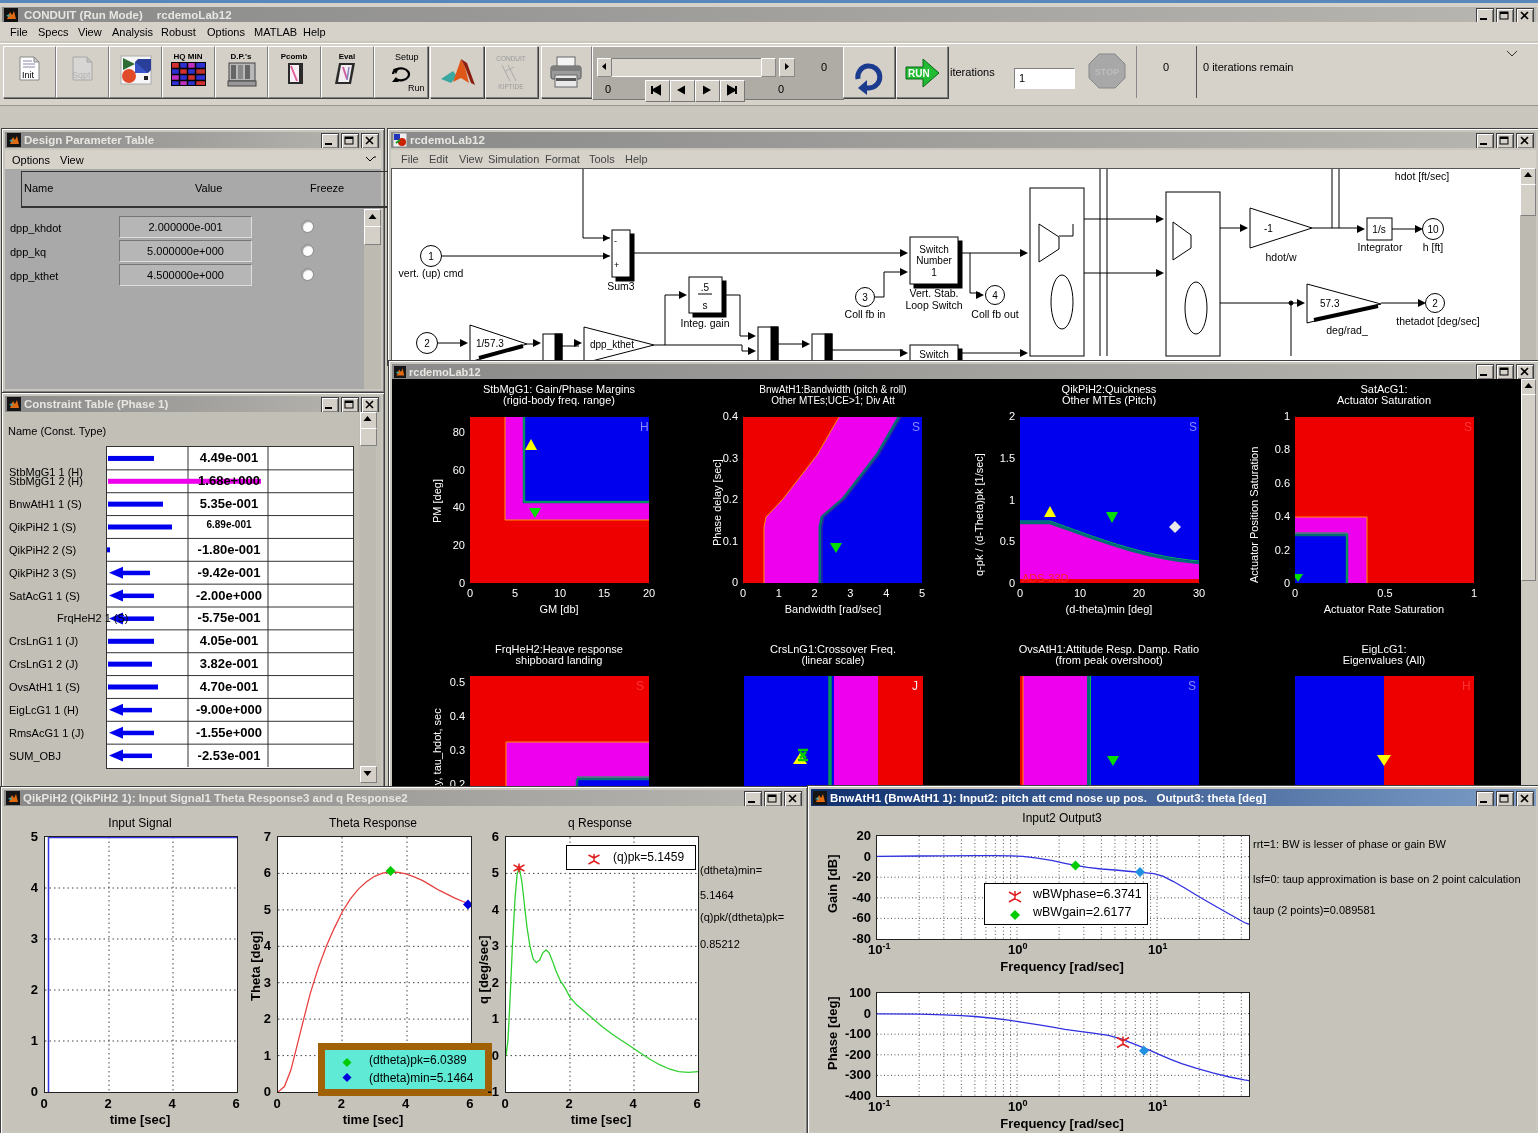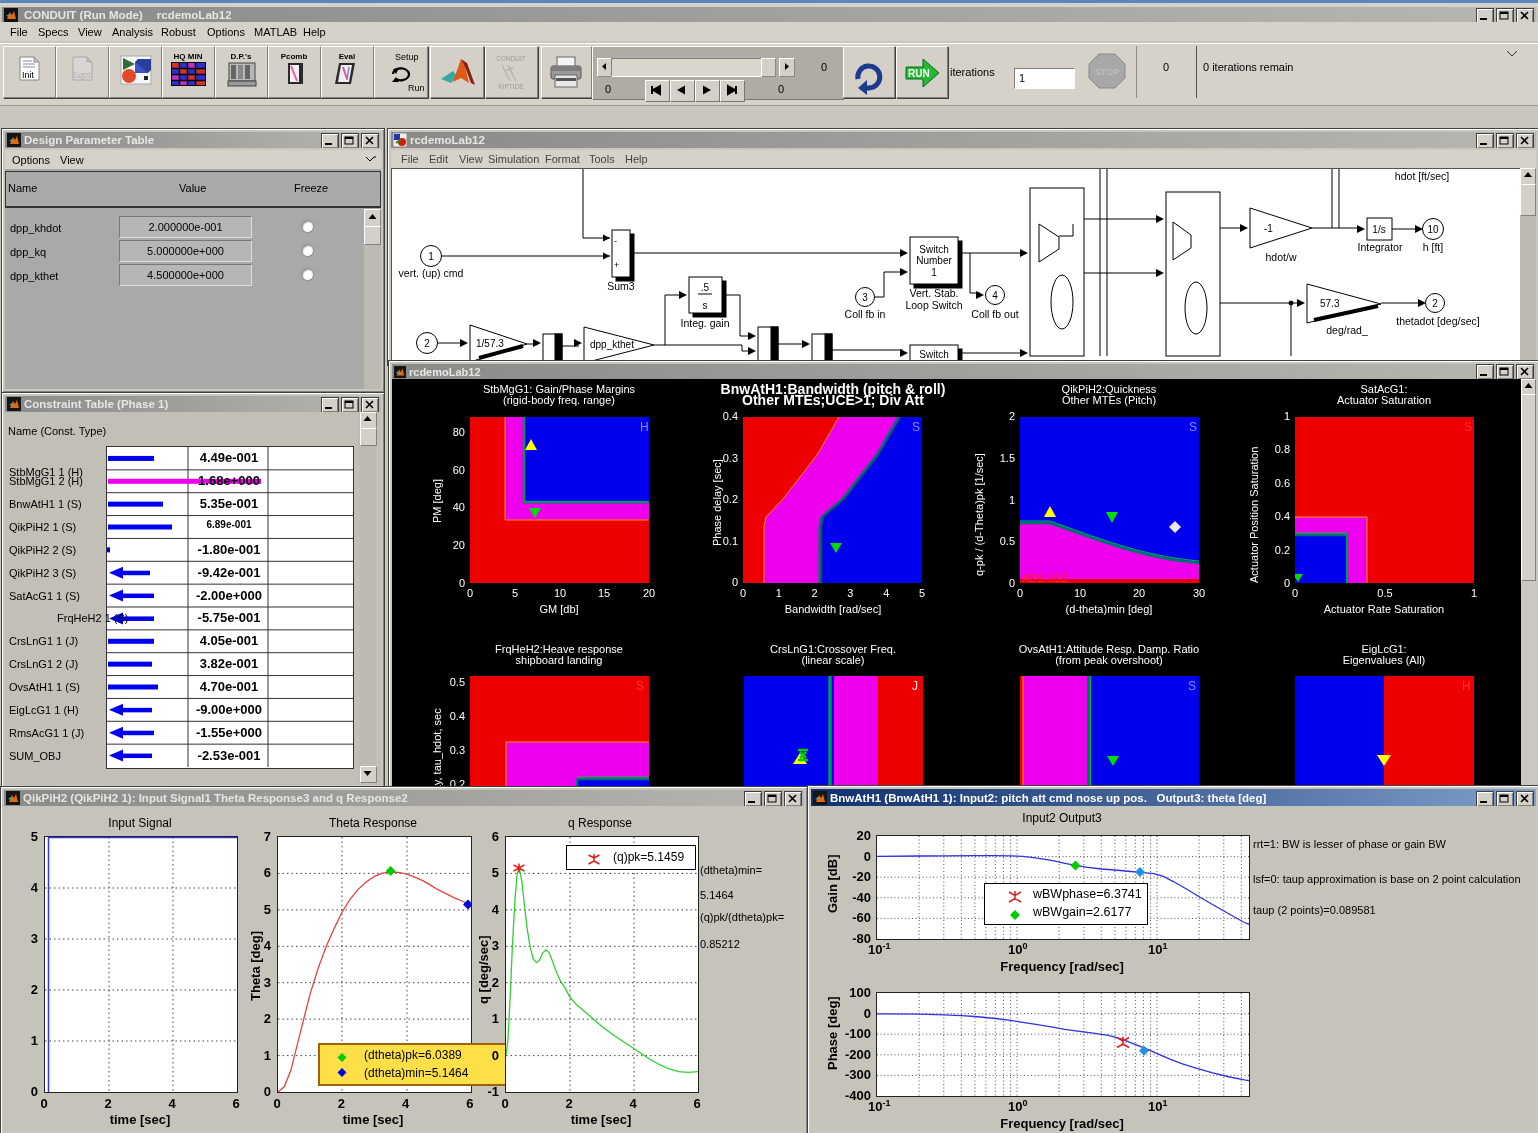--- a/index.html
+++ b/index.html
@@ -285,21 +285,21 @@
   </div>
   <div class="abs menu" style="left:3px;top:21px;right:3px;height:19px;background:#d6d2ca;">
     <span class="abs" style="left:7px;top:4px;">Options</span>
     <span class="abs" style="left:55px;top:4px;">View</span>
     <svg class="abs" style="right:4px;top:6px;" width="12" height="8">
         <path d="M1 1 l4 4 4 -4 M9 1 h2" stroke="#000" fill="none"></path>
       </svg>
   </div>
 
   <div class="abs" style="left:3px;top:40px;right:3px;bottom:3px;background:#a9a9a9;">
-    <div class="abs" style="left:0px;top:2px;width:374px;height:34px;border:1px solid #333;border-bottom:2px solid #333;">
+    <div class="abs" style="left:16px;top:2px;width:374px;height:34px;border:1px solid #333;border-bottom:2px solid #333;">
       <span class="abs t11" style="left:2px;top:10px;">Name</span>
       <span class="abs t11" style="left:157px;top:10px;margin-left:16px;">Value</span>
       <span class="abs t11" style="left:288px;top:10px;">Freeze</span>
     </div>
     <span class="abs t11" style="left:5px;top:53px;">dpp_khdot</span>
     <div class="abs" style="left:114px;top:47px;width:131px;height:20px;background:#b6b6b6;border:1px solid #777;border-bottom-color:#ddd;border-right-color:#ddd;text-align:center;"><span class="t11" style="line-height:20px;">2.000000e-001</span></div>
     <div class="abs" style="left:296px;top:51px;width:11px;height:11px;border-radius:50%;background:#fdfdfd;border:1px solid #888;box-shadow:inset 1px 1px 1px #999;"></div>
     <span class="abs t11" style="left:5px;top:77px;">dpp_kq</span>
     <div class="abs" style="left:114px;top:71px;width:131px;height:20px;background:#b6b6b6;border:1px solid #777;border-bottom-color:#ddd;border-right-color:#ddd;text-align:center;"><span class="t11" style="line-height:20px;">5.000000e+000</span></div>
     <div class="abs" style="left:296px;top:75px;width:11px;height:11px;border-radius:50%;background:#fdfdfd;border:1px solid #888;box-shadow:inset 1px 1px 1px #999;"></div>
@@ -669,21 +669,21 @@
         <span class="abs" style="left:16px;top:140.4px;width:60px;text-align:right;color:#fff;font-size:11px;">40</span>
         <span class="abs" style="left:16px;top:178px;width:60px;text-align:right;color:#fff;font-size:11px;">20</span>
         <span class="abs" style="left:16px;top:216px;width:60px;text-align:right;color:#fff;font-size:11px;">0</span>
         <span class="abs" style="left:-9px;top:226px;width:180px;text-align:center;color:#fff;font-size:11px;white-space:nowrap;">0</span>
         <span class="abs" style="left:36px;top:226px;width:180px;text-align:center;color:#fff;font-size:11px;white-space:nowrap;">5</span>
         <span class="abs" style="left:81px;top:226px;width:180px;text-align:center;color:#fff;font-size:11px;white-space:nowrap;">10</span>
         <span class="abs" style="left:125px;top:226px;width:180px;text-align:center;color:#fff;font-size:11px;white-space:nowrap;">15</span>
         <span class="abs" style="left:170px;top:226px;width:180px;text-align:center;color:#fff;font-size:11px;white-space:nowrap;">20</span>
         <span class="abs" style="left:80px;top:242px;width:180px;text-align:center;color:#fff;font-size:11px;white-space:nowrap;">GM [db]</span>
         <div class="abs" style="left:42px;top:162px;color:#fff;font-size:11px;white-space:nowrap;transform:rotate(-90deg);transform-origin:0 0;">PM [deg]</div>
-        <div class="abs" style="left:284px;top:23px;width:320px;text-align:center;color:#fff;font-size:14px;line-height:11px;font-weight:bold;">BnwAtH1:Bandwidth  (pitch &amp; roll)<br>Other MTEs;UCE&gt;1; Div Att</div>
+        <div class="abs" style="left:284px;top:23px;width:320px;text-align:center;color:#fff;font-size:10px;line-height:11px;">BnwAtH1:Bandwidth  (pitch &amp; roll)<br>Other MTEs;UCE&gt;1; Div Att</div>
         <div class="abs" style="left:354px;top:56px;width:179px;height:166px;overflow:hidden;">
           <svg width="179" height="166">
             <rect width="179" height="166" fill="#0000ee"></rect>
             <polygon points="96,0 156,0 134,38 100,82 79,100 77,110 77,166 21,166 21,110 23,100 40,82 74,38" fill="#ee00ee"></polygon>
             <polygon points="0,0 96,0 74,38 40,82 23,100 21,110 21,166 0,166" fill="#ee0000"></polygon>
             <polyline points="96,0 74,38 40,82 23,100 21,110 21,166" stroke="#ff9000" fill="none"></polyline>
             <polyline points="156,0 134,38 100,82 79,100 77,110 77,166" stroke="#007070" stroke-width="3" fill="none"></polyline>
             <polyline points="158,0 136,38 102,82 81,100 79,110 79,166" stroke="#2222aa" stroke-width="1.5" fill="none"></polyline>
             <path d="M93 136 l6 -10 h-12 z" fill="#00dd00"></path>
             <text x="169" y="14" fill="#8888ff" font-size="12" font-family="Liberation Sans">S</text>
@@ -892,21 +892,21 @@
       <span class="abs" style="left:235px;top:132.28px;width:32px;text-align:right;font-size:13px;font-weight:bold;">4</span>
       <span class="abs" style="left:235px;top:95.85px;width:32px;text-align:right;font-size:13px;font-weight:bold;">5</span>
       <span class="abs" style="left:235px;top:59.420000000000016px;width:32px;text-align:right;font-size:13px;font-weight:bold;">6</span>
       <span class="abs" style="left:235px;top:22.99000000000001px;width:32px;text-align:right;font-size:13px;font-weight:bold;">7</span>
       <span class="abs" style="left:258px;top:290px;width:30px;text-align:center;font-size:13px;font-weight:bold;">0</span>
       <span class="abs" style="left:322.3px;top:290px;width:30px;text-align:center;font-size:13px;font-weight:bold;">2</span>
       <span class="abs" style="left:386.6px;top:290px;width:30px;text-align:center;font-size:13px;font-weight:bold;">4</span>
       <span class="abs" style="left:450.9px;top:290px;width:30px;text-align:center;font-size:13px;font-weight:bold;">6</span>
       <div class="abs" style="left:313px;top:306px;width:112px;text-align:center;font-size:13px;font-weight:bold;">time [sec]</div>
       <div class="abs" style="left:244px;top:195px;font-size:13px;font-weight:bold;transform:rotate(-90deg);transform-origin:0 0;white-space:nowrap;">Theta [deg]</div>
-      <div class="abs" style="left:314px;top:237px;width:160px;height:39px;background:#fde047;border:2px solid #a16207;padding-left:30px;">
+      <div class="abs" style="left:314px;top:237px;width:160px;height:39px;background:#5eead4;border:7px solid #a16207;">
         <svg class="abs" style="left:12px;top:4px;" width="20" height="32">
           <path d="M10 4 l4.5 4.5 -4.5 4.5 -4.5 -4.5 z" fill="#00cc00"></path>
           <path d="M10 19 l4.5 4.5 -4.5 4.5 -4.5 -4.5 z" fill="#0000dd"></path>
         </svg>
         <span class="abs t11" style="left:44px;top:3px;font-size:12px;">(dtheta)pk=6.0389</span>
         <span class="abs t11" style="left:44px;top:21px;font-size:12px;">(dtheta)min=5.1464</span>
       </div>
       <div class="abs" style="left:501px;top:30px;width:192px;height:255px;background:#fff;border:1px solid #222;">
         <svg width="192" height="255">
           <line x1="64" y1="0" x2="64" y2="255" stroke="#444" stroke-dasharray="1.5,3"></line>

